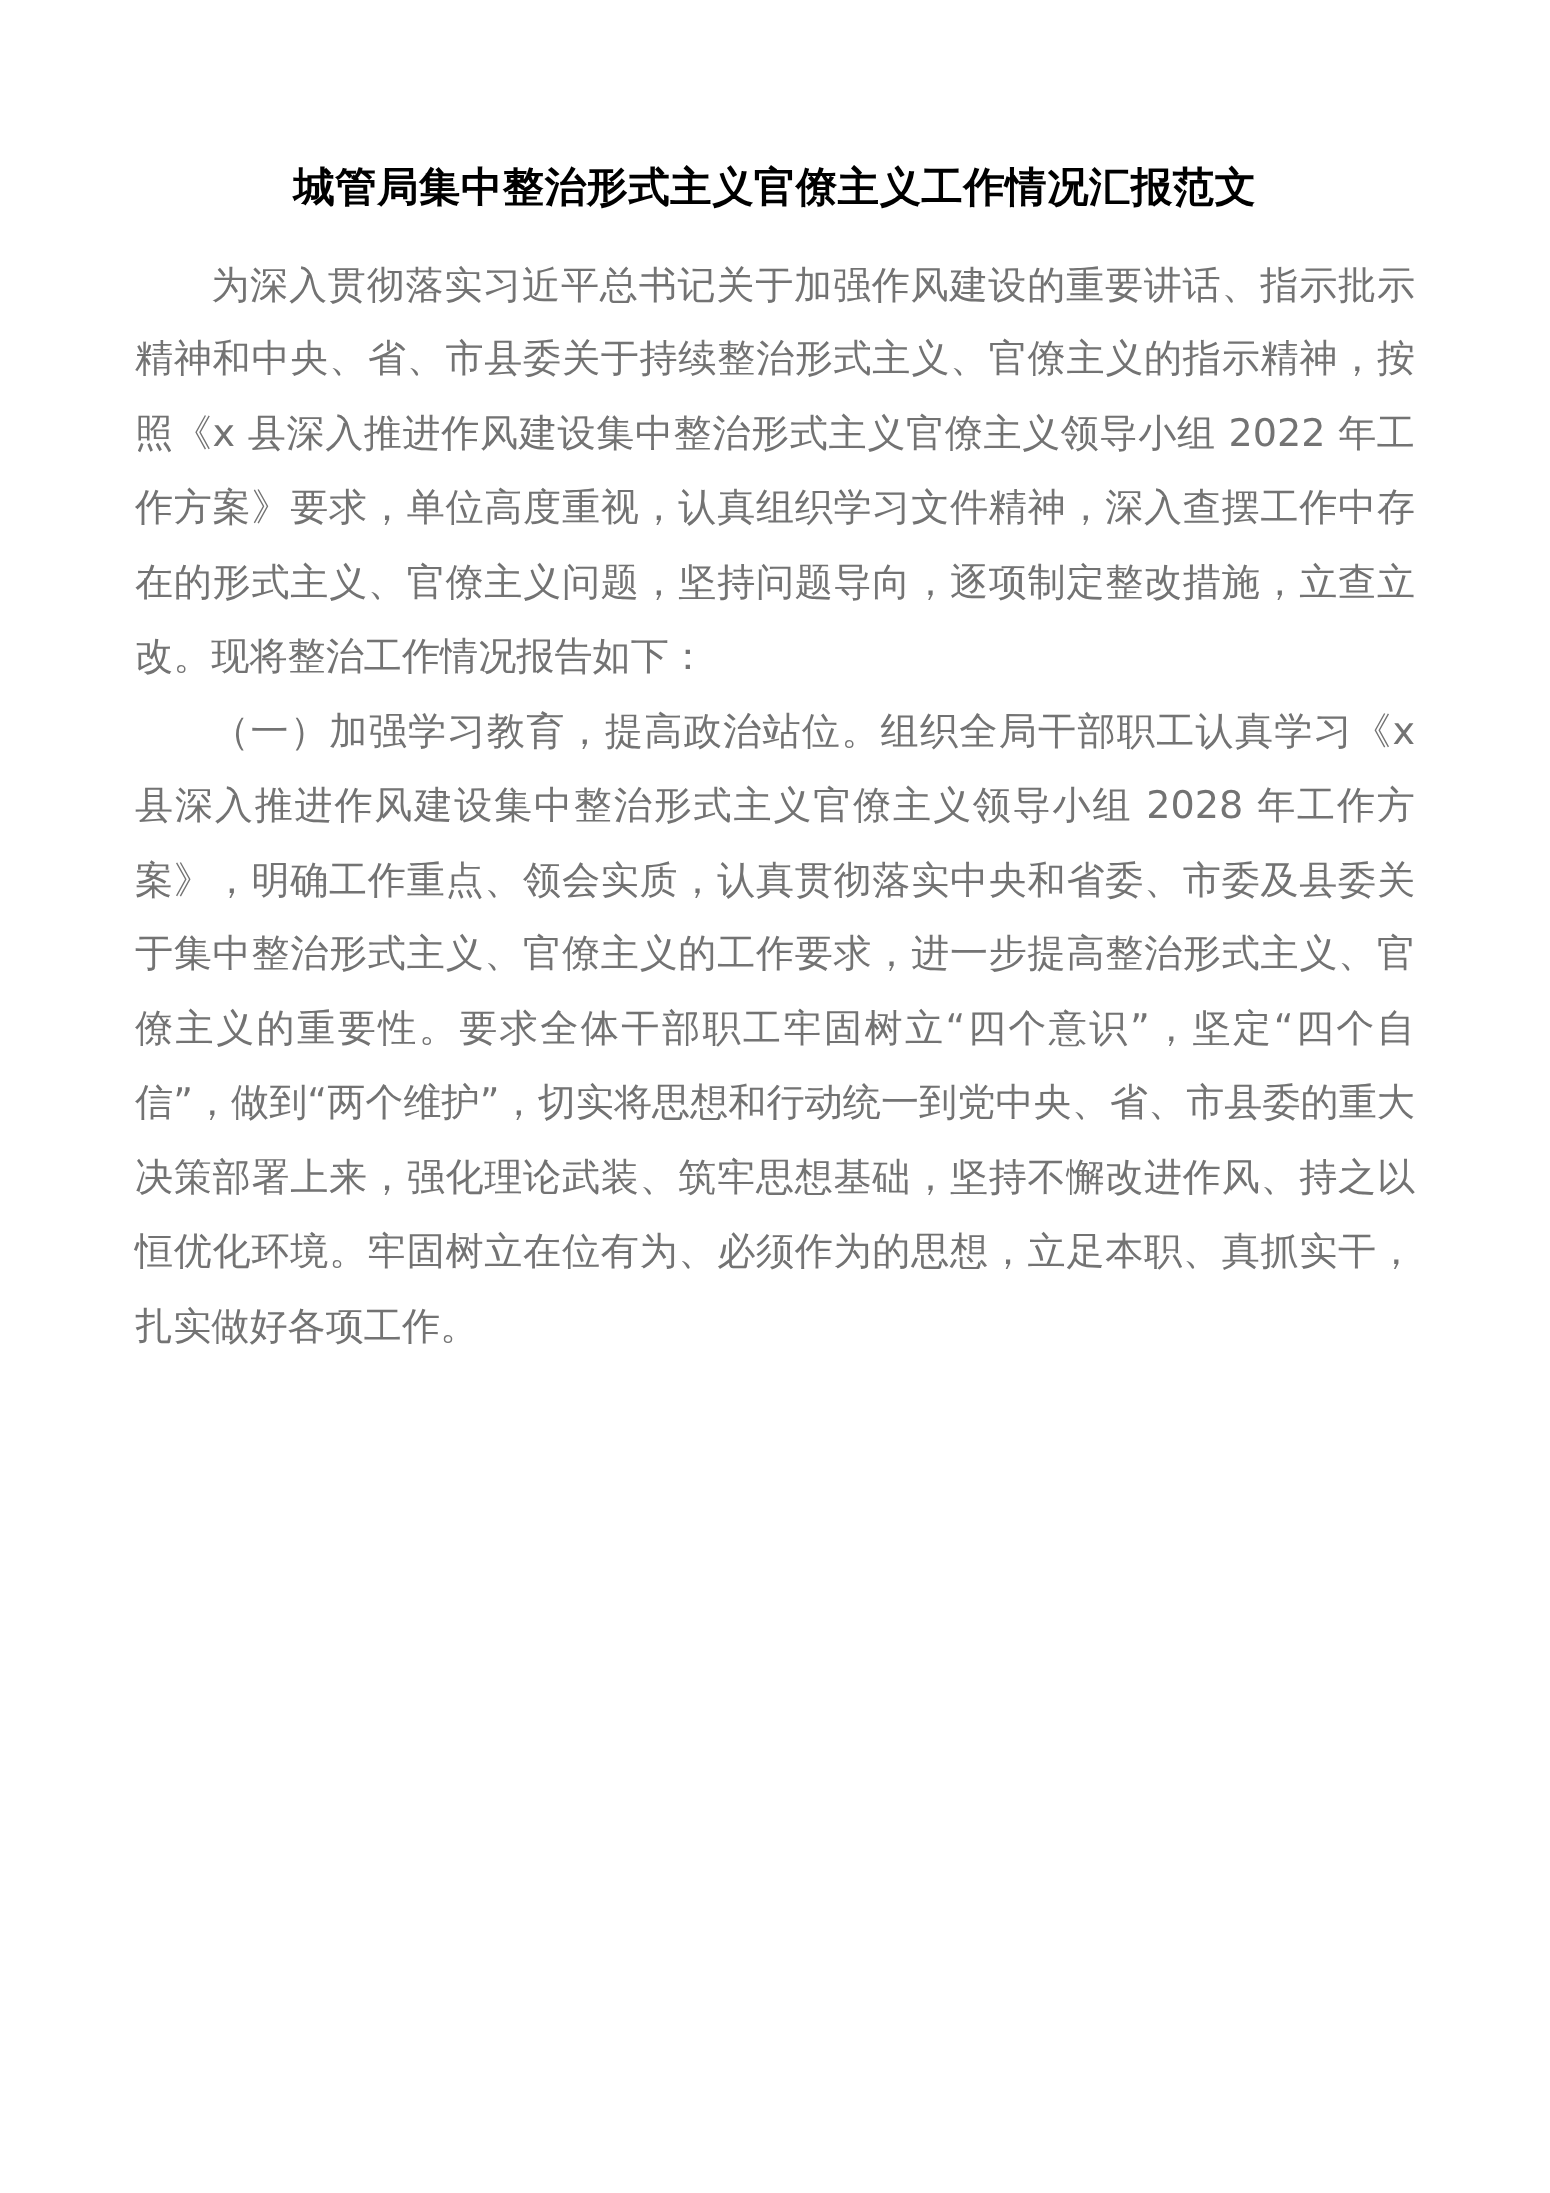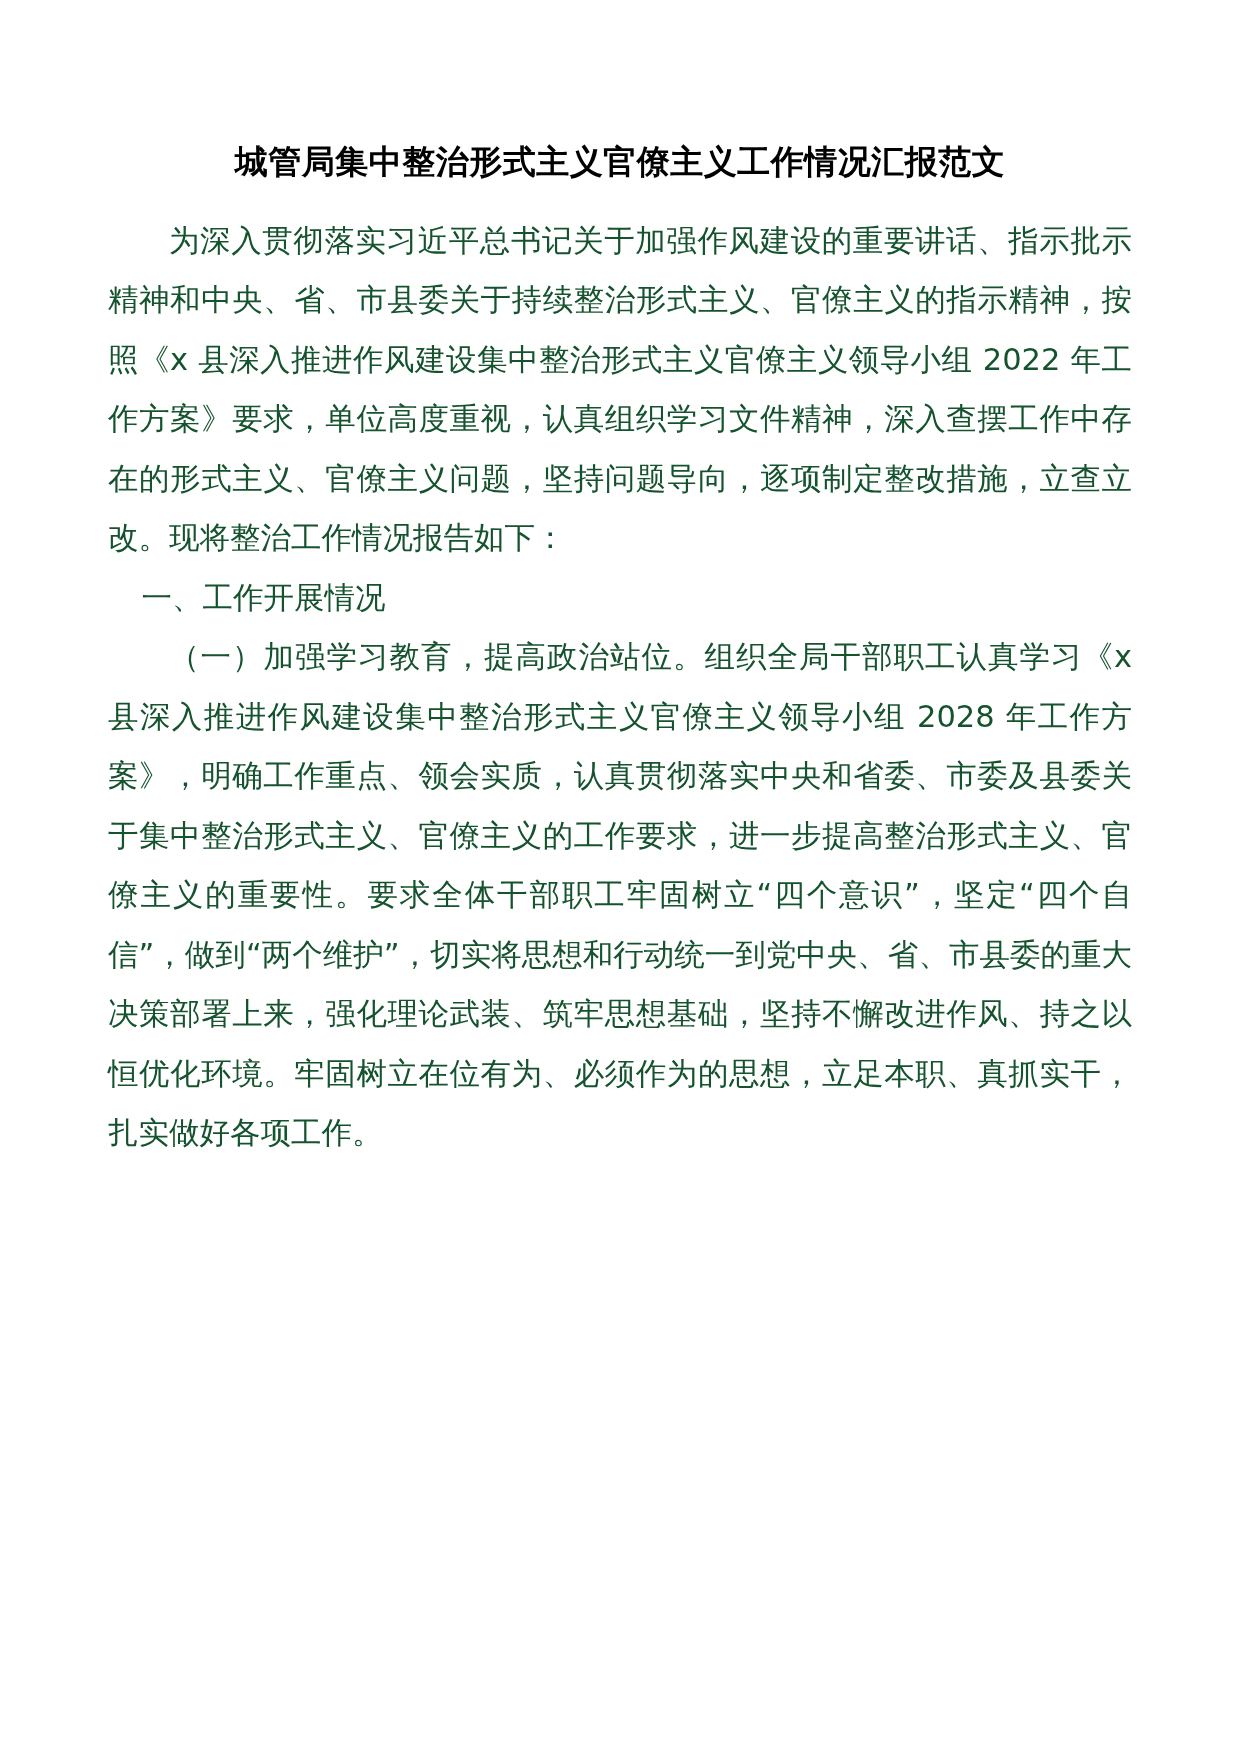--- a/index.html
+++ b/index.html
@@ -17,42 +17,42 @@
     width: 1240px;
     height: 1754px;
     background: #ffffff;
     overflow: hidden;
     box-sizing: border-box;
     padding: 0;
   }
   .content {
     position: absolute;
     left: 108px;
-    top: 16px;
+    top: 4px;
     width: 1024px;
   }
   .doc-title {
     font-size: 33px;
     font-weight: bold;
     text-align: center;
     letter-spacing: 0.5px;
     margin: 0;
     padding-top: 124px;
     padding-bottom: 0;
     line-height: 1.35;
     color: #000;
     white-space: nowrap;
   }
   .para {
     font-size: 30.5px;
     line-height: 59.5px;
     text-align: justify;
     text-justify: inter-ideograph;
     margin: 0;
-    color: #14532d;
+    color: #737373;
     letter-spacing: 0px;
   }
   .para.first {
     margin-top: 26px;
   }
   .indent-2 {
     text-indent: 2em;
   }
   .indent-1 {
     text-indent: 1.1em;
@@ -68,21 +68,20 @@
 </head>
 <body>
 
 <div class="page">
   <div class="content">
 
     <h1 class="doc-title">城管局集中整治形式主义官僚主义工作情况汇报范文</h1>
 
     <p class="para first indent-2">为深入贯彻落实习近平总书记关于加强作风建设的重要讲话、指示批示精神和中央、省、市县委关于持续整治形式主义、官僚主义的指示精神，按照《x 县深入推进作风建设集中整治形式主义官僚主义领导小组 2022 年工作方案》要求，单位高度重视，认真组织学习文件精神，深入查摆工作中存在的形式主义、官僚主义问题，坚持问题导向，逐项制定整改措施，立查立改。现将整治工作情况报告如下：</p>
 
-    <p class="para indent-1">一、工作开展情况</p>
 
     <p class="para indent-2">
       <b class="lead">（一）加强学习教育，提高政治站位。</b><span>组织全局干部职工认真学习《x 县深入推进作风建设集中整治形式主义官僚主义领导小组 2028 年工作方案》，明确工作重点、领会实质，认真贯彻落实中央和省委、市委及县委关于集中整治形式主义、官僚主义的工作要求，进一步提高整治形式主义、官僚主义的重要性。要求全体干部职工牢固树立“四个意识”，坚定“四个自信”，做到“两个维护”，切实将思想和行动统一到党中央、省、市县委的重大决策部署上来，强化理论武装、筑牢思想基础，坚持不懈改进作风、持之以恒优化环境。牢固树立在位有为、必须作为的思想，立足本职、真抓实干，扎实做好各项工作。</span>
     </p>
 
 
   </div>
 </div>
 
 </body></html>

